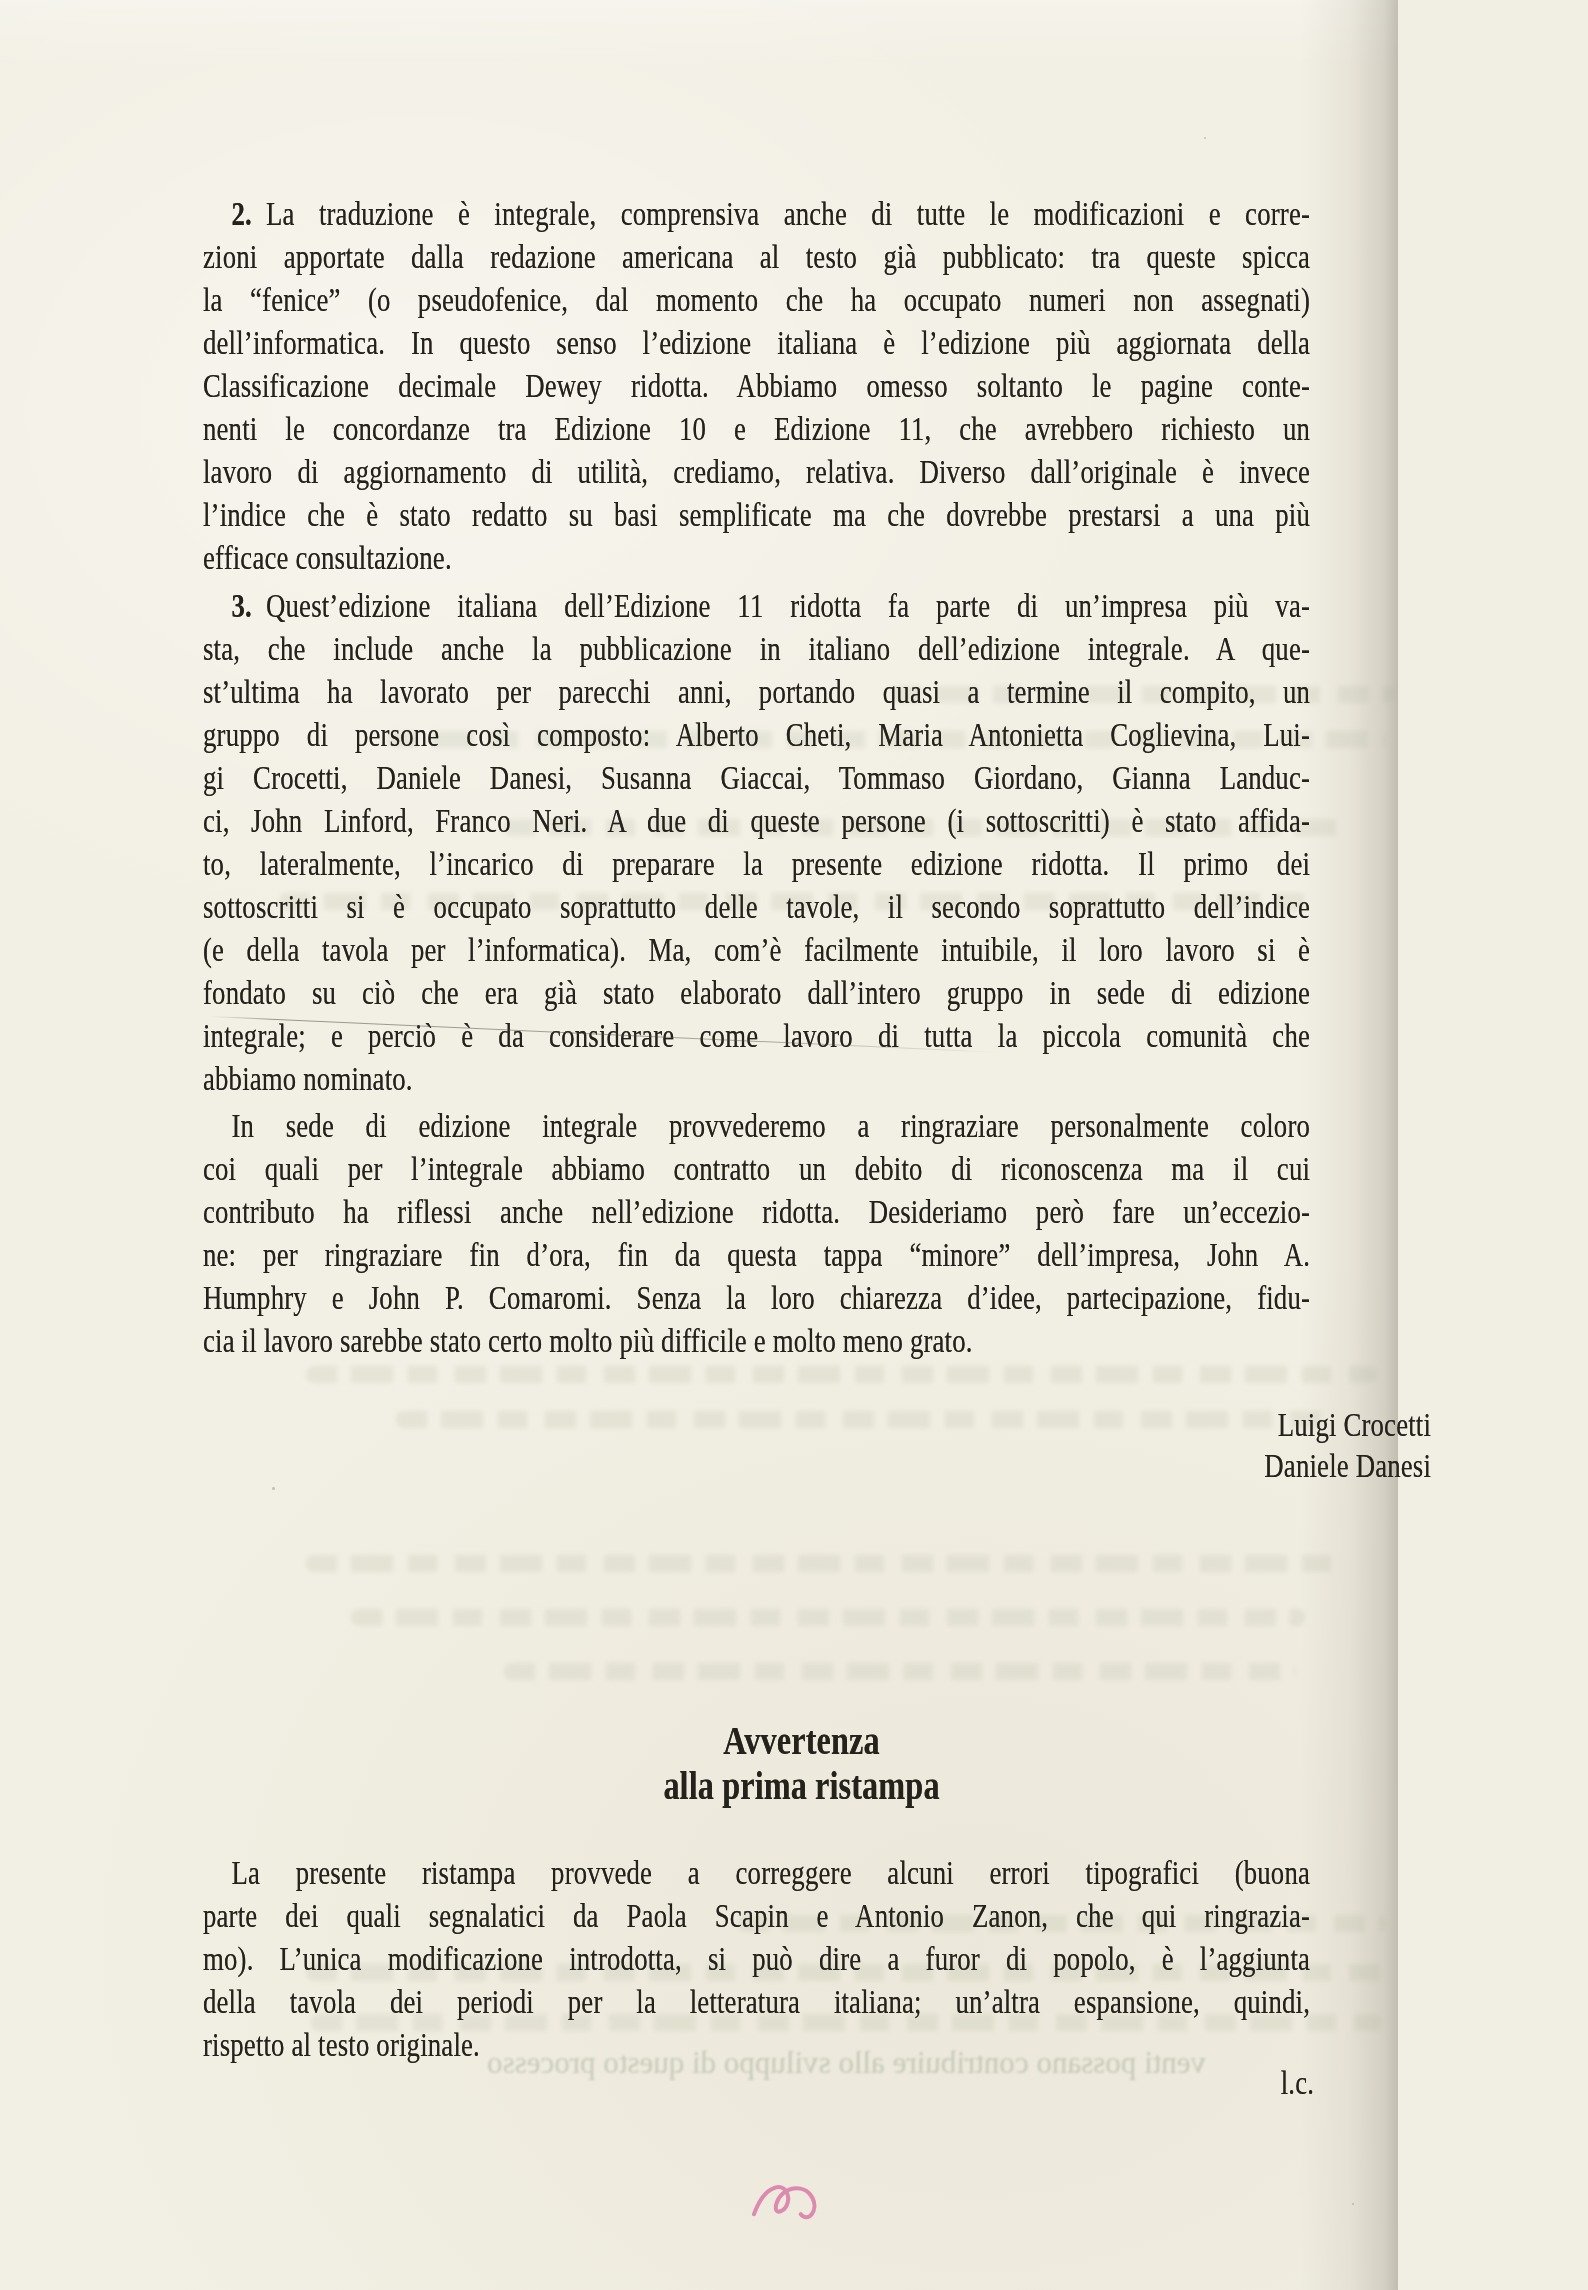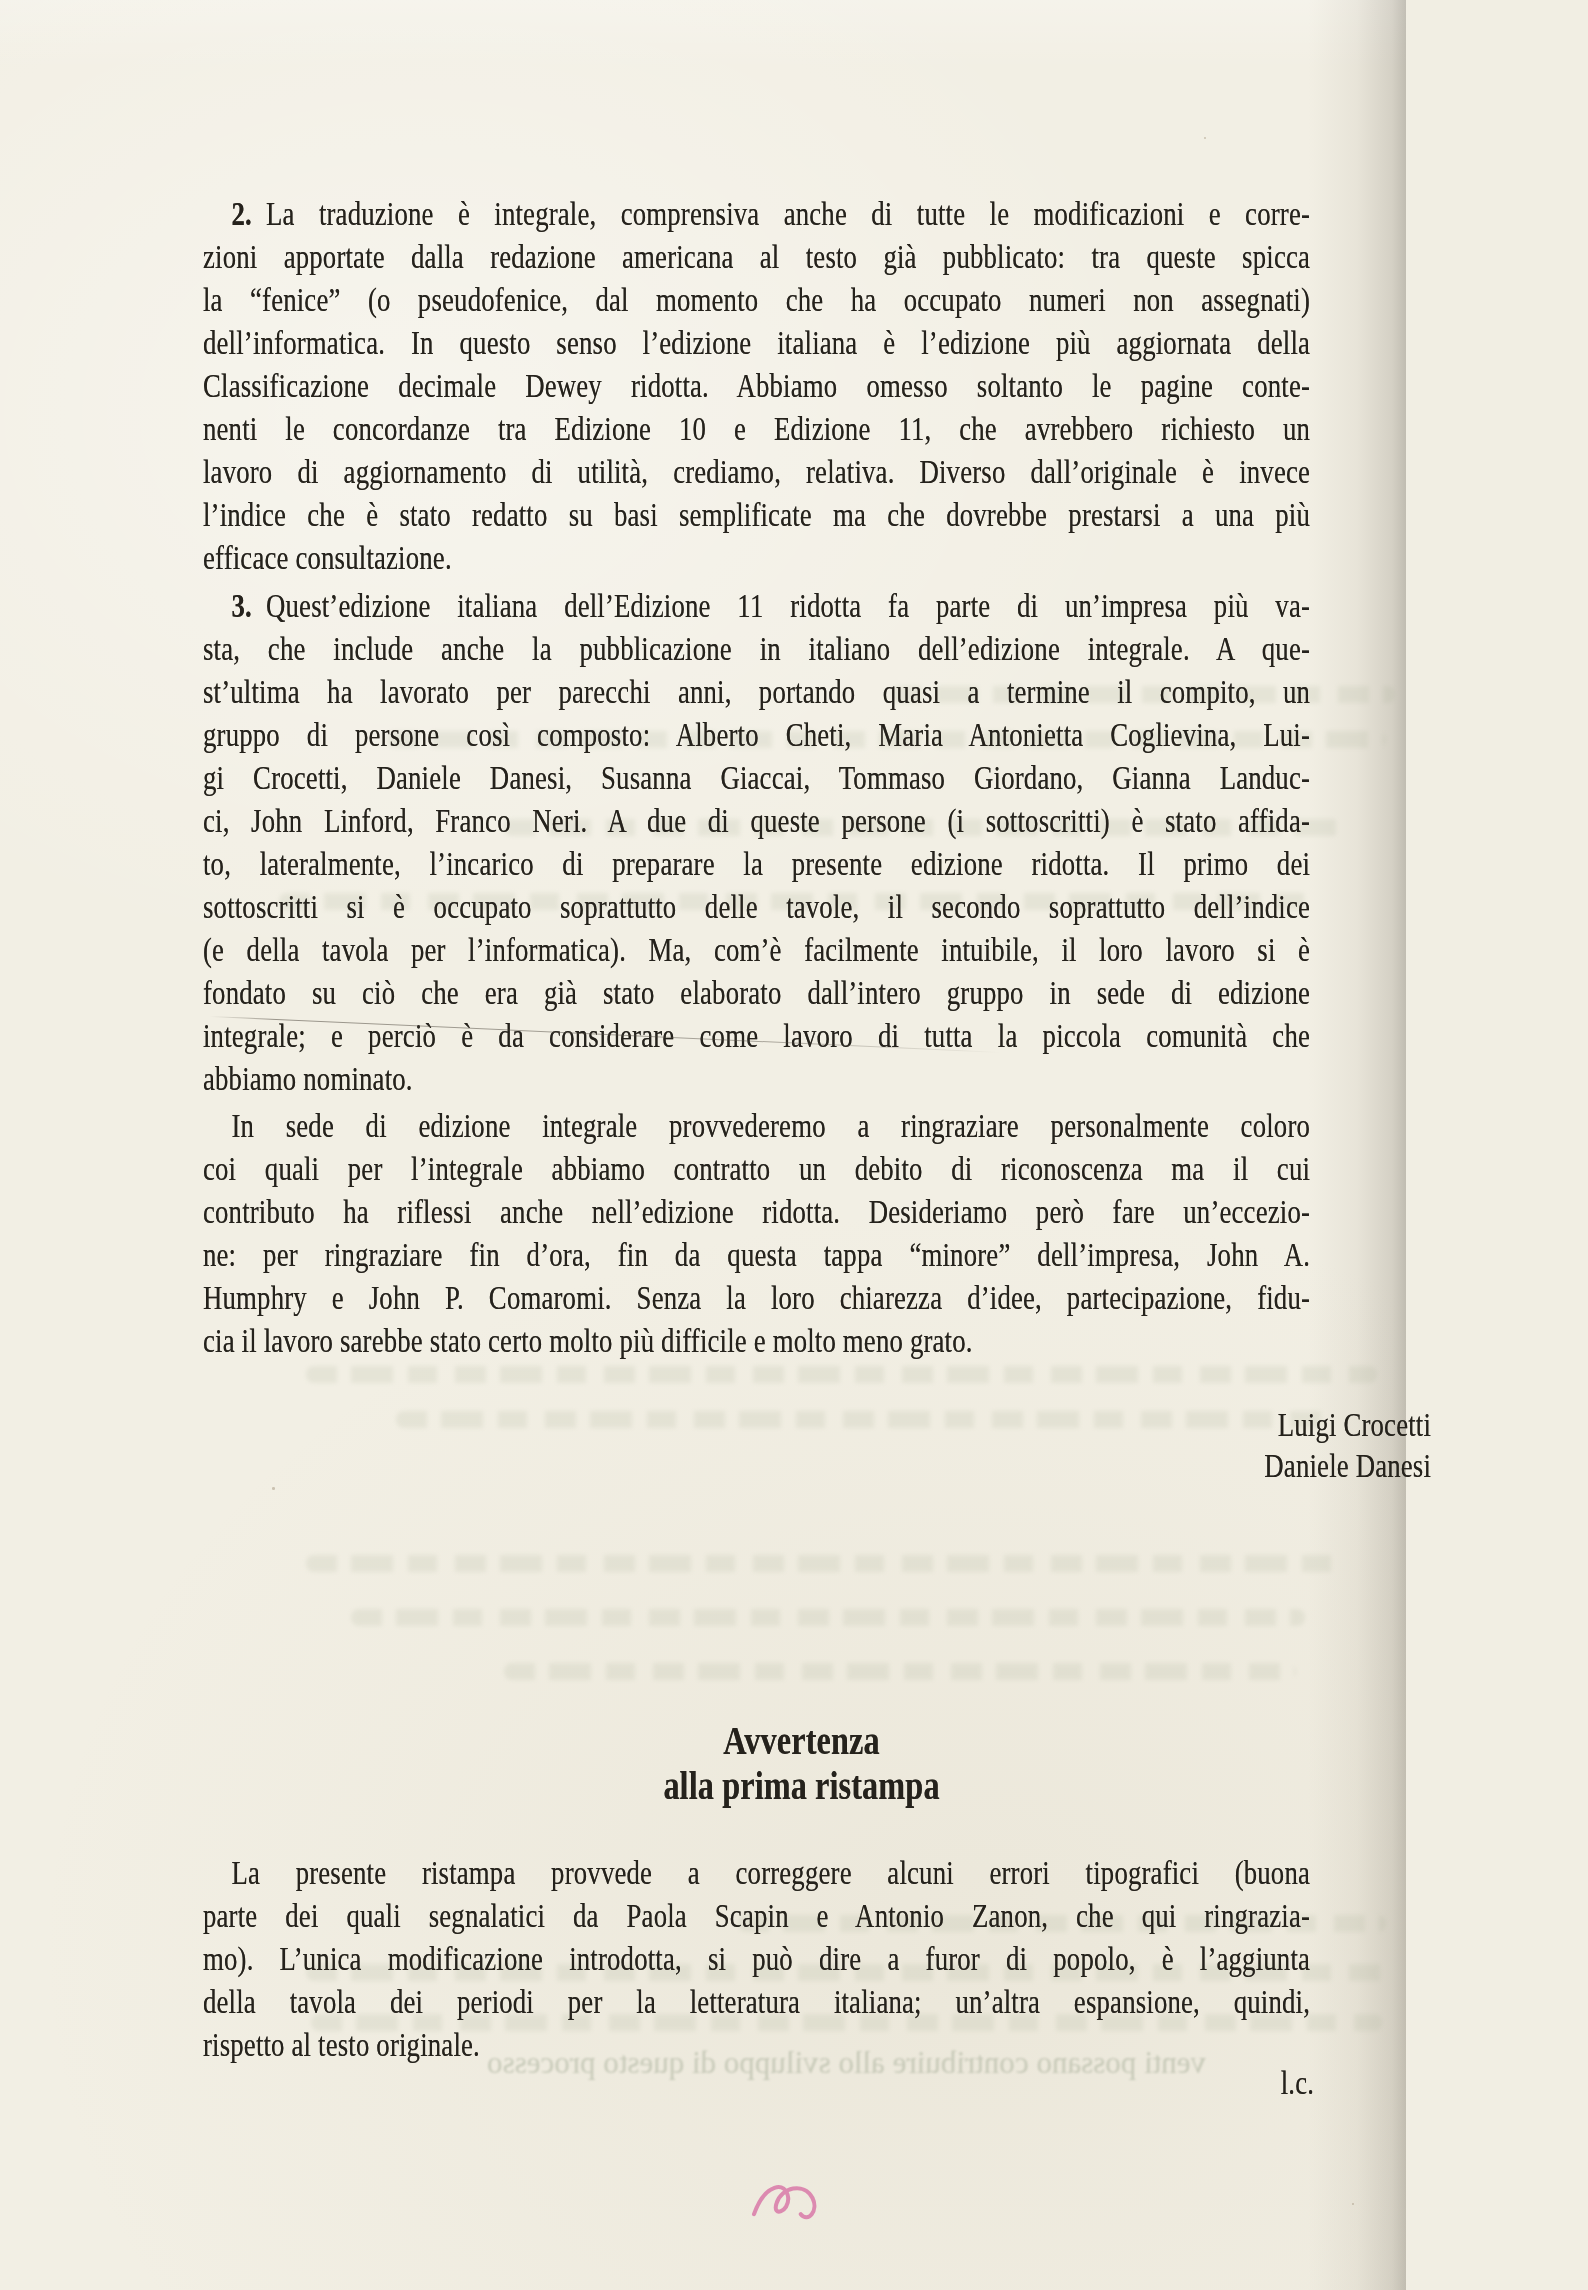--- a/index.html
+++ b/index.html
@@ -10,21 +10,20 @@
     overflow:hidden;
   }
   .page{
     position:relative;width:1398px;height:2291px;
     background:
       radial-gradient(1080px 810px at 30% 18%, rgba(255,255,255,.35), rgba(255,255,255,0) 70%),
       radial-gradient(1260px 990px at 70% 85%, rgba(205,196,172,.18), rgba(205,196,172,0) 75%),
       linear-gradient(to right, rgba(0,0,0,0) 93%, rgba(140,130,112,.10) 96.5%, rgba(108,100,86,.22) 99%, rgba(88,82,70,.32) 100%),
       linear-gradient(to bottom, rgba(255,255,255,.25) 0, rgba(255,255,255,0) 3%),
       #f2efe4;
-    padding-left: 8px;
   }
   
   .line{
     position:relative;
     width:1404px;
     transform:scaleX(0.7885);
     transform-origin:0 0;
     height:43px;line-height:43px;
     font-size:34px;
     color:#25221c;

